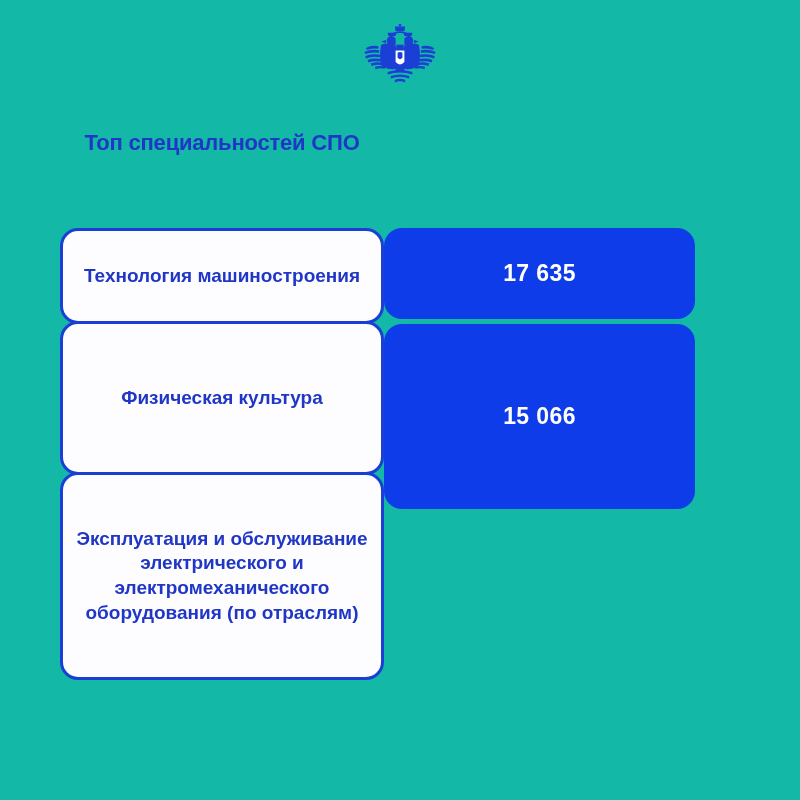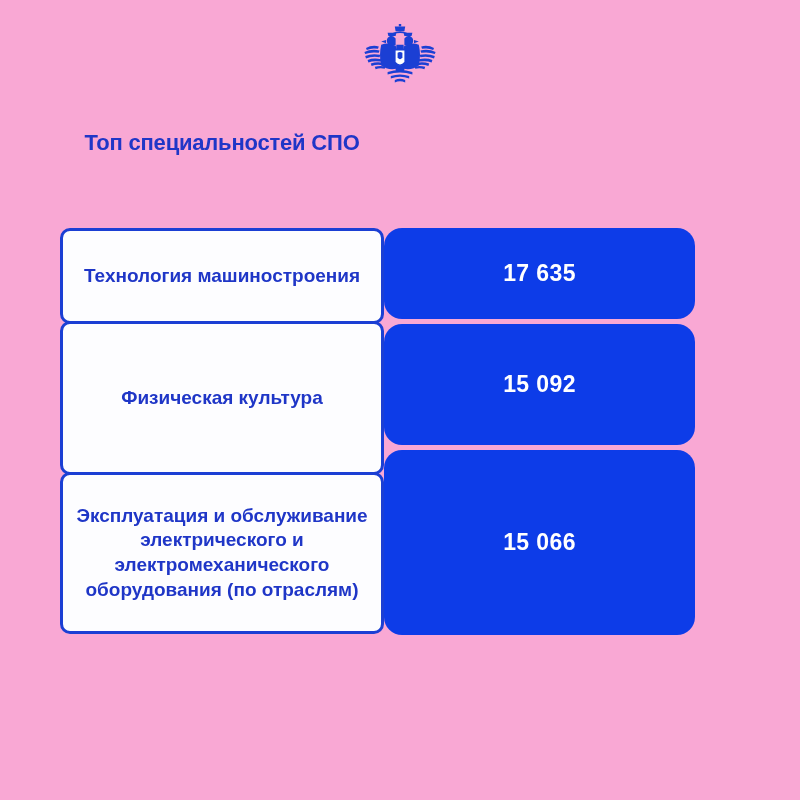--- a/index.html
+++ b/index.html
@@ -10,21 +10,21 @@
     width: 800px;
     height: 800px;
     background: #f7f7fa;
     font-family: "Liberation Sans", sans-serif;
     overflow: hidden;
   }
   .page {
     position: relative;
     width: 800px;
     height: 800px;
-    background: #f9a8d4;
+    background: #14b8a6;
   }
 
   
   .emblem-wrap {
     position: absolute;
     left: 0;
     top: 24px;
     width: 800px;
     display: flex;
     justify-content: center;
@@ -82,39 +82,39 @@
     width: 324px;
   }
   .col.values {
     width: 311px;
   }
 
   
   .name-card {
     box-sizing: border-box;
     border: 3px solid #1b3fd4;
-    border-radius: 10px;
+    border-radius: 18px;
     background: #fdfdff;
     color: #1f36c7;
     font-size: 19px;
     font-weight: 700;
     line-height: 1.3;
     text-align: center;
     display: flex;
     align-items: center;
     justify-content: center;
     padding: 6px 10px;
     position: relative;
   }
   .name-card + .name-card {
     margin-top: -3px;
   }
   .nc-0 { height: 96px; }
   .nc-1 { height: 154px; }
-  .nc-2 { height: 162px; }
+  .nc-2 { height: 208px; }
 
   
   .value-card {
     box-sizing: border-box;
     background: #0d3ce8;
     border-radius: 18px;
     color: #ffffff;
     font-size: 23px;
     font-weight: 700;
     letter-spacing: 0.4px;
@@ -197,23 +197,20 @@
       </div>
       <div class="name-card nc-2">
         <span>Эксплуатация и обслуживание электрического и электромеханического оборудования (по отраслям)</span>
       </div>
     </div>
 
     <div class="col values">
       <div class="value-card vc-0">
         <span>17 635</span>
       </div>
-      <div class="value-card vc-1">
-        <span>15 092</span>
-      </div>
       <div class="value-card vc-2">
         <span>15 066</span>
       </div>
     </div>
 
   </div>
 
 </div>
 
 </body></html>

